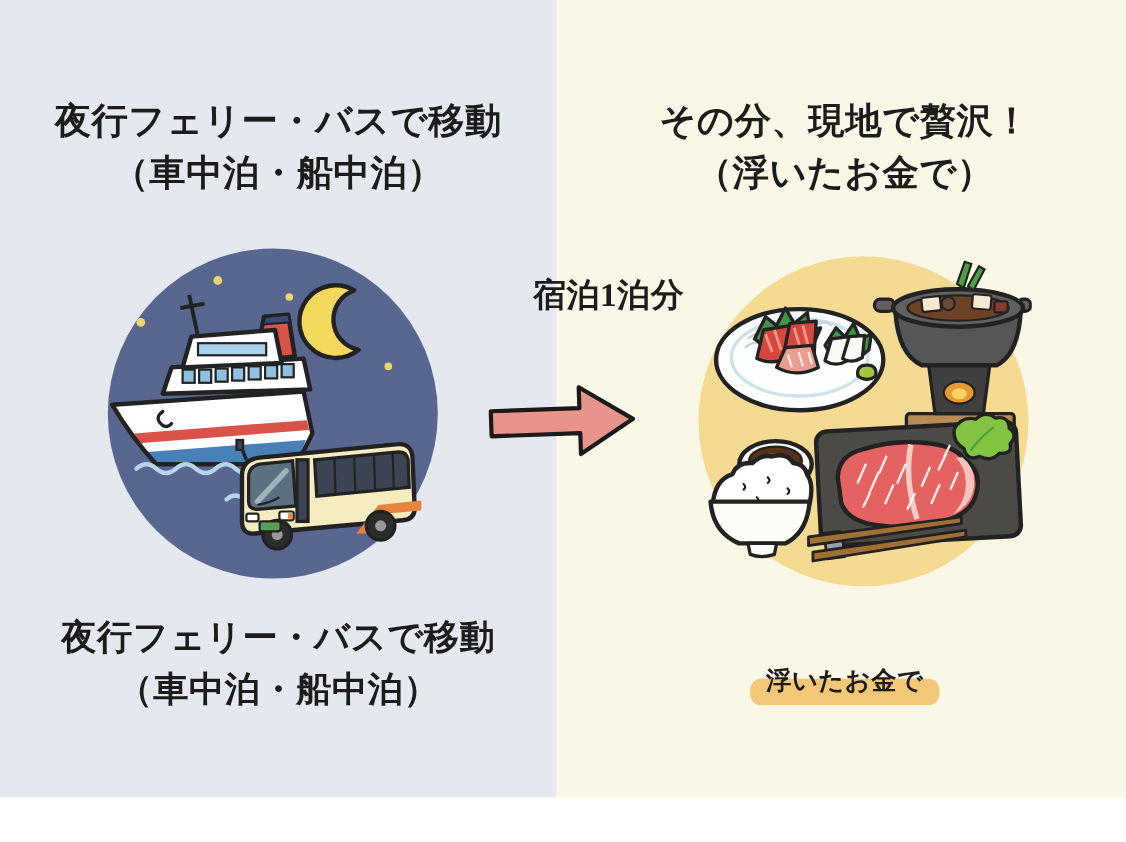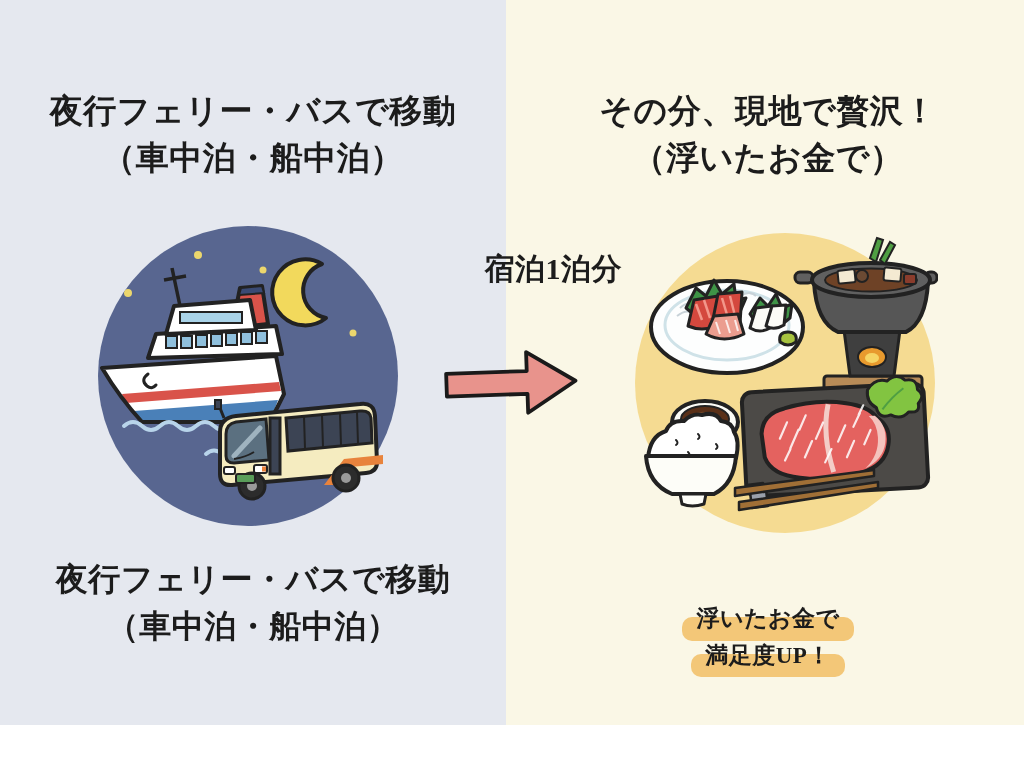--- a/index.html
+++ b/index.html
@@ -229,16 +229,15 @@
     </svg>
   </div>
 
   <div class="txt caption-left">
     <span class="cap-line">夜行フェリー・バスで移動</span>
     <span class="cap-line">（車中泊・船中泊）</span>
   </div>
 
   <div class="txt caption-right">
     <span class="cap-line"><span class="hl">浮いたお金で</span></span>
-    <span class="cap-line"><span class="hl">満足度UP！</span></span>
   </div>
 
 </div>
 
 </body></html>

